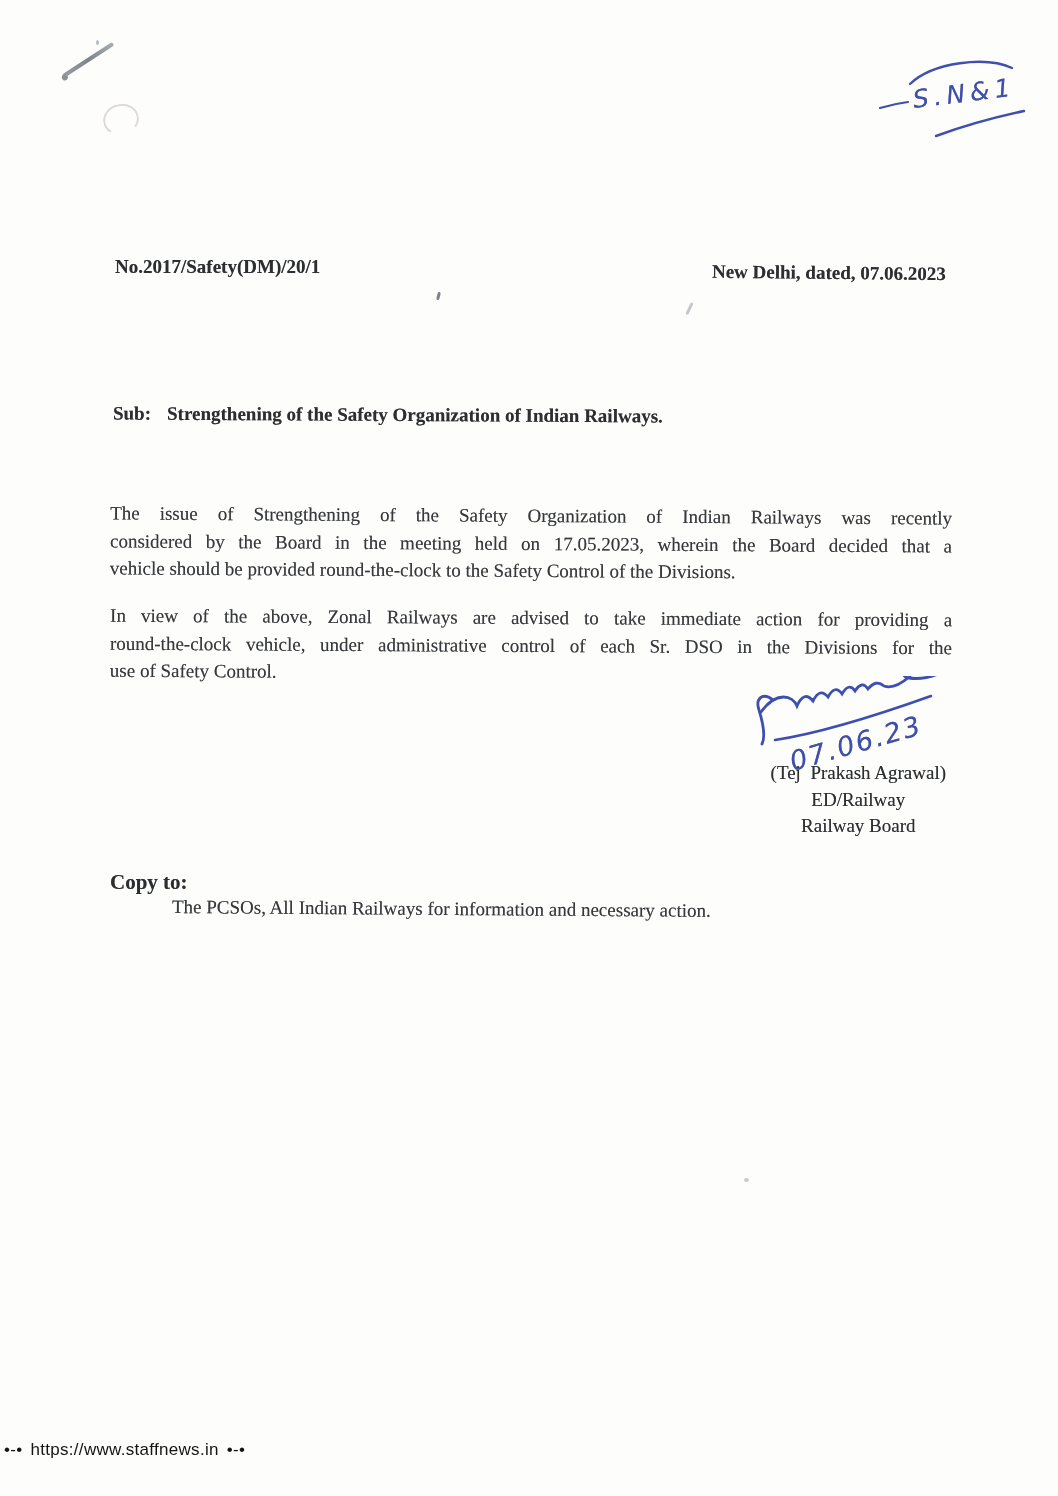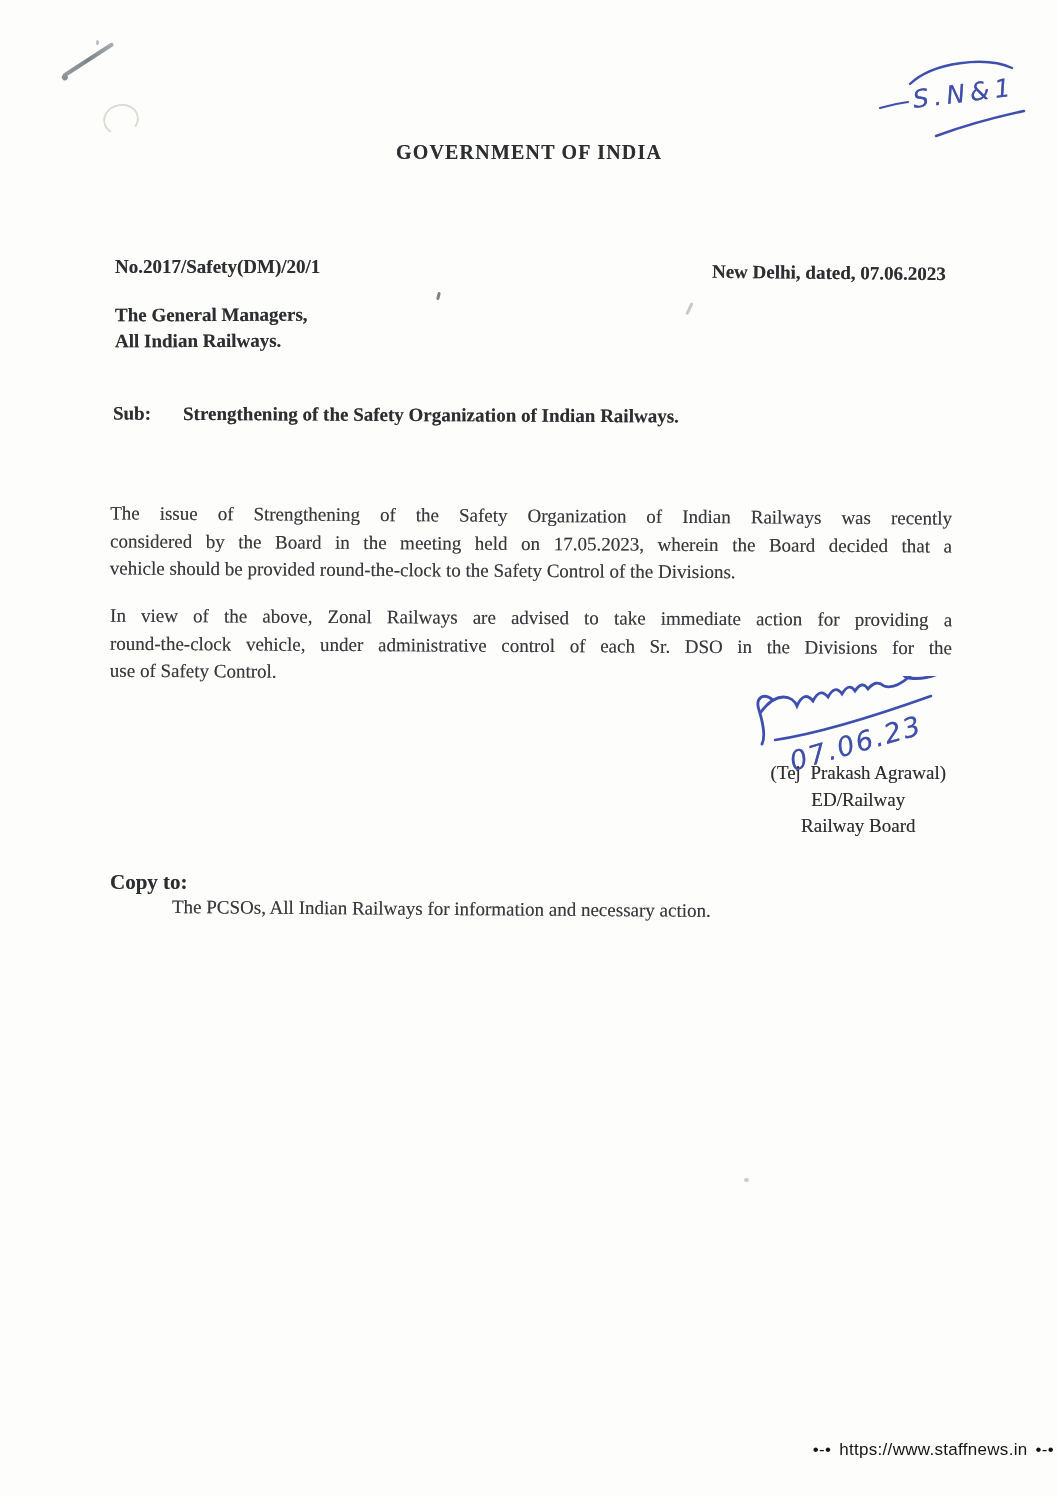--- a/index.html
+++ b/index.html
@@ -29,21 +29,21 @@
 
   
   .ref-number { left: 115px; top: 256px; font-weight: bold; font-size: 19px; color: #2c2e31; }
   .place-date { right: 112px; top: 262px; font-weight: bold; font-size: 19px; color: #2c2e31; transform: rotate(0.6deg); }
 
   
   .addressee { left: 115px; top: 302px; font-weight: bold; font-size: 19px; line-height: 26px; color: #2c2e31; transform: rotate(-0.2deg); }
 
   
   .subject { left: 113px; top: 404px; font-weight: bold; font-size: 19px; color: #2c2e31; transform: rotate(0.3deg); }
-  .subject .sub-label { margin-right: 32px; }
+  .subject .sub-label { margin-right: 16px; }
 
   
   .para { left: 110px; width: 842px; font-size: 19px; line-height: 27.5px; color: #37393d; }
   .para-1 { top: 502px; transform: rotate(0.35deg); }
   .para-2 { top: 604px; transform: rotate(0.3deg); }
   .para .jline { text-align: justify; text-align-last: justify; }
   .para .jline:last-child { text-align-last: left; }
 
   
   .sig-svg { left: 735px; top: 676px; }
@@ -57,21 +57,21 @@
   .sig-block { right: 112px; top: 760px; text-align: center; font-weight: normal; font-size: 19px; line-height: 26.5px; color: #2c2e31; }
   .sig-name { white-space: pre; }
 
   
   .copy-label { left: 110px; top: 870px; font-weight: bold; font-size: 21px; color: #2c2e31; }
   .copy-text { left: 172px; top: 898px; font-size: 19px; color: #37393d; transform: rotate(0.4deg); }
 
   
   .footer {
     left: 0; right: 0; top: 1440px;
-    text-align: right;
+    text-align: left;
     font-family: "Liberation Sans", sans-serif;
     font-size: 17px;
     color: #151515;
     text-shadow: none;
     letter-spacing: 0.3px;
   }
   .footer span { margin: 0 4px; }
 
   
   .note-svg { left: 878px; top: 52px; }
@@ -128,30 +128,25 @@
   <div class="abs speck speck-d"></div>
 
   <svg class="abs note-svg" width="175" height="100" viewBox="0 0 175 100">
     <path d="M 32 32 C 55 10, 108 4, 134 16" fill="none" stroke="#3e4fb0" stroke-width="2.4" stroke-linecap="round"></path>
     <path d="M 2 56 C 12 53, 22 51, 30 50" fill="none" stroke="#3e4fb0" stroke-width="2.2" stroke-linecap="round"></path>
     <path d="M 58 84 C 88 73, 118 65, 146 59" fill="none" stroke="#3e4fb0" stroke-width="2.4" stroke-linecap="round"></path>
     <text x="36" y="56" class="hand-note" transform="rotate(-7 36 56)">S.N&amp;1</text>
   </svg>
 
   <div class="abs letter-head">
-    <div>GOVERNMENT OF INDIA</div>
   </div>
 
   <div class="abs ref-number">No.2017/Safety(DM)/20/1</div>
   <div class="abs place-date">New Delhi, dated, 07.06.2023</div>
 
-  <div class="abs addressee">
-    <div>The General Managers,</div>
-    <div>All Indian Railways.</div>
-  </div>
 
   <div class="abs subject">
     <span class="sub-label">Sub:</span><span>Strengthening of the Safety Organization of Indian Railways.</span>
   </div>
 
   <div class="abs para para-1">
     <div class="jline">The issue of Strengthening of the Safety Organization of Indian Railways was recently</div>
     <div class="jline">considered by the Board in the meeting held on 17.05.2023, wherein the Board decided that a</div>
     <div class="jline">vehicle should be provided round-the-clock to the Safety Control of the Divisions.</div>
   </div>

